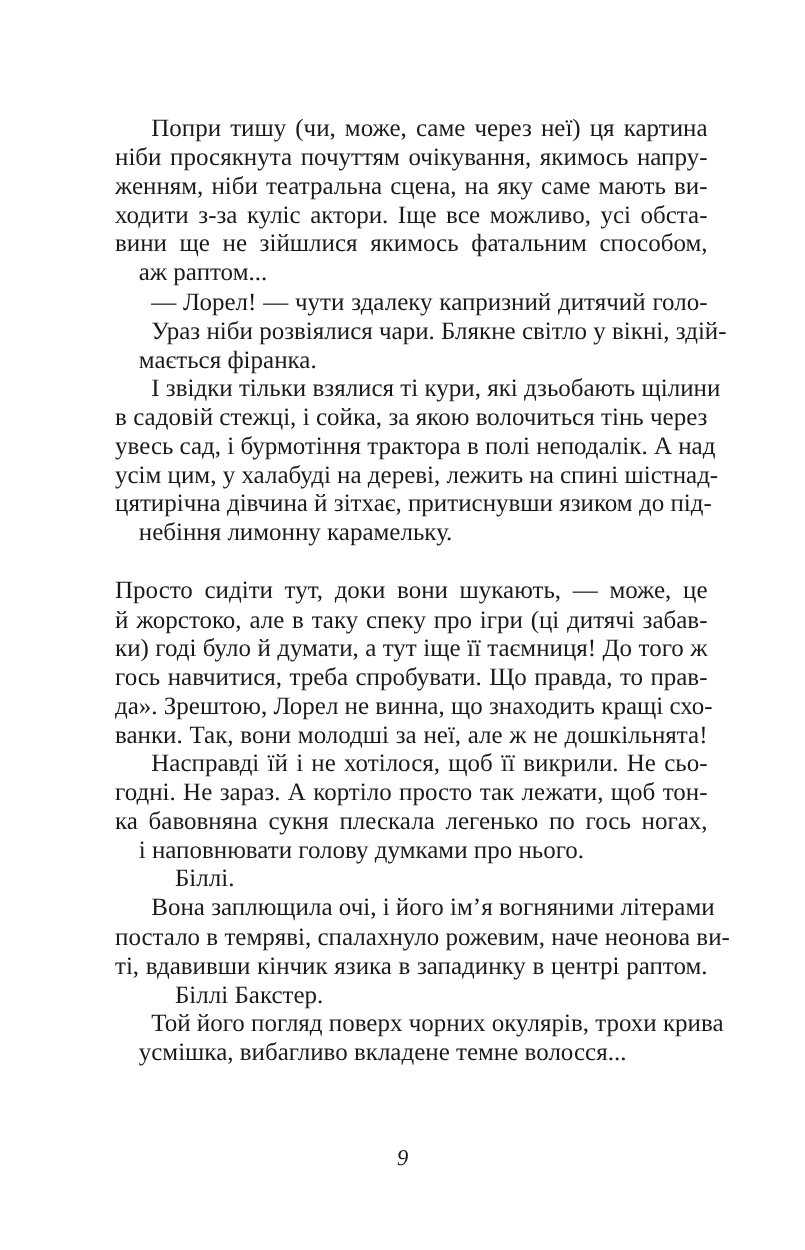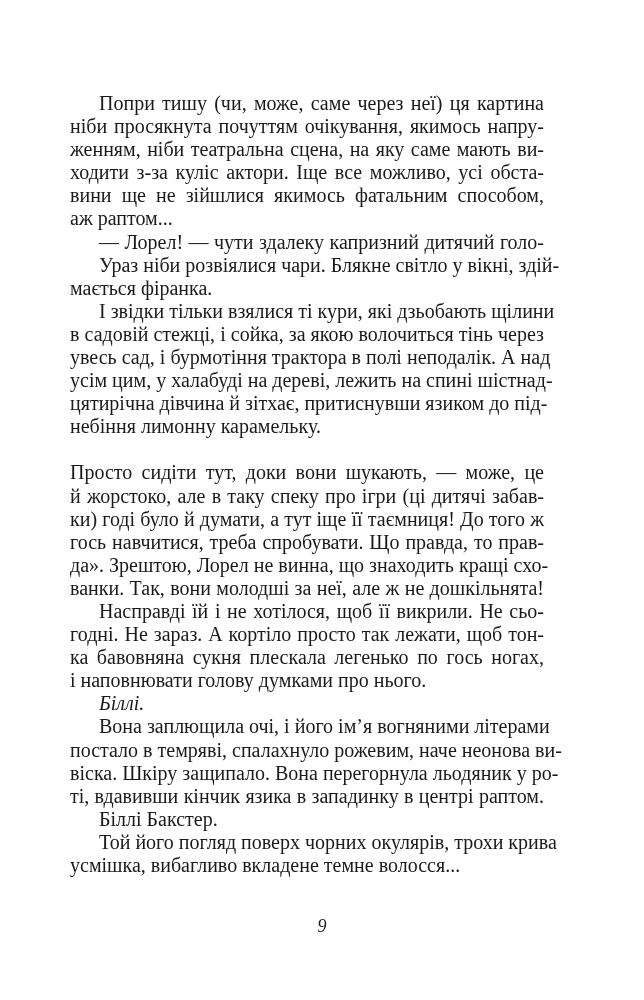--- a/index.html
+++ b/index.html
@@ -10,41 +10,41 @@
     body {
       width: 644px;
       height: 1000px;
       position: relative;
       overflow: hidden;
       font-family: "Liberation Serif", "DejaVu Serif", serif;
       color: #1a1a1a;
     }
     .page {
       position: absolute;
-      left: 70px;
+      left: 92px;
       top: 92px;
       width: 474px;
     }
     .line {
       font-size: 20px;
       line-height: 23.1px;
       height: 23.1px;
       white-space: nowrap;
       text-align: justify;
       text-align-last: justify;
       letter-spacing: 0;
     }
     .line.last {
       text-align-last: left;
+      margin-left: 19px;
     }
     .line.indent {
       text-indent: 29px;
     }
     .line.italic {
-      font-style: italic;
     }
     .gap {
       height: 23px;
     }
     .page-number {
       position: absolute;
       left: 0;
       width: 644px;
       top: 916px;
       text-align: center;
@@ -85,21 +85,20 @@
     <div class="line">гось навчитися, треба спробувати. Що правда, то прав-</div>
     <div class="line">да». Зрештою, Лорел не винна, що знаходить кращі схо-</div>
     <div class="line">ванки. Так, вони молодші за неї, але ж не дошкільнята!</div>
     <div class="line indent">Насправді їй і не хотілося, щоб її викрили. Не сьо-</div>
     <div class="line">годні. Не зараз. А кортіло просто так лежати, щоб тон-</div>
     <div class="line">ка бавовняна сукня плескала легенько по гось ногах,</div>
     <div class="line last">і наповнювати голову думками про нього.</div>
     <div class="line indent last italic">Біллі.</div>
     <div class="line indent">Вона заплющила очі, і його ім’я вогняними літерами</div>
     <div class="line">постало в темряві, спалахнуло рожевим, наче неонова ви-</div>
-    <div class="line">віска. Шкіру защипало. Вона перегорнула льодяник у ро-</div>
     <div class="line">ті, вдавивши кінчик язика в западинку в центрі раптом.</div>
     <div class="line indent last">Біллі Бакстер.</div>
     <div class="line indent">Той його погляд поверх чорних окулярів, трохи крива</div>
     <div class="line last">усмішка, вибагливо вкладене темне волосся...</div>
   </div>
 
 </div>
 
 <div class="page-number">9</div>
 

